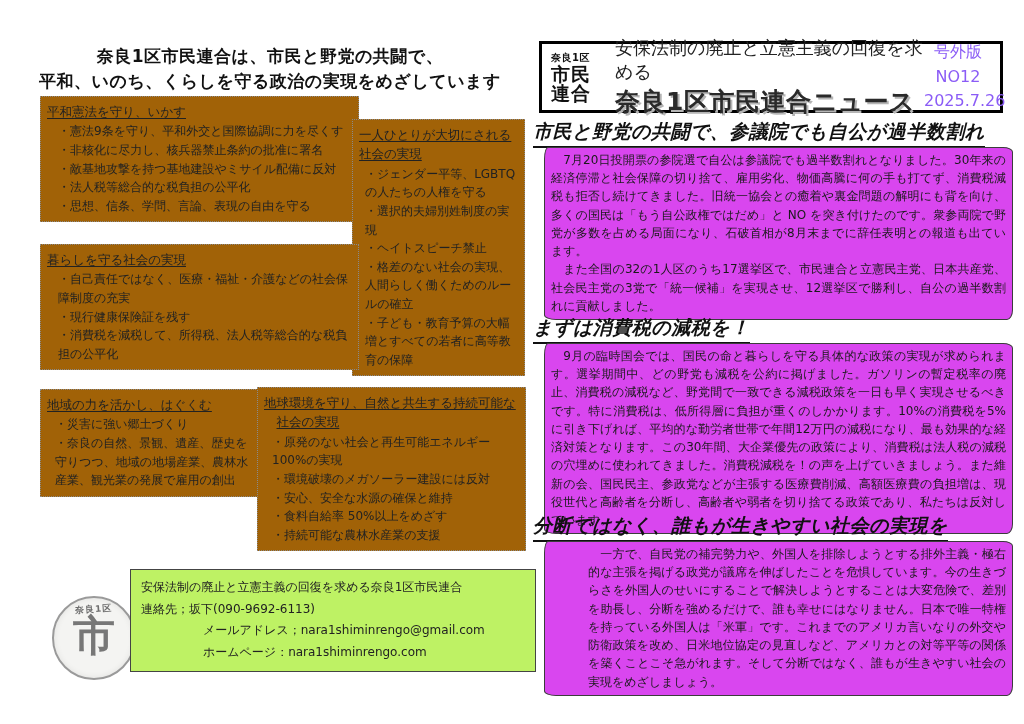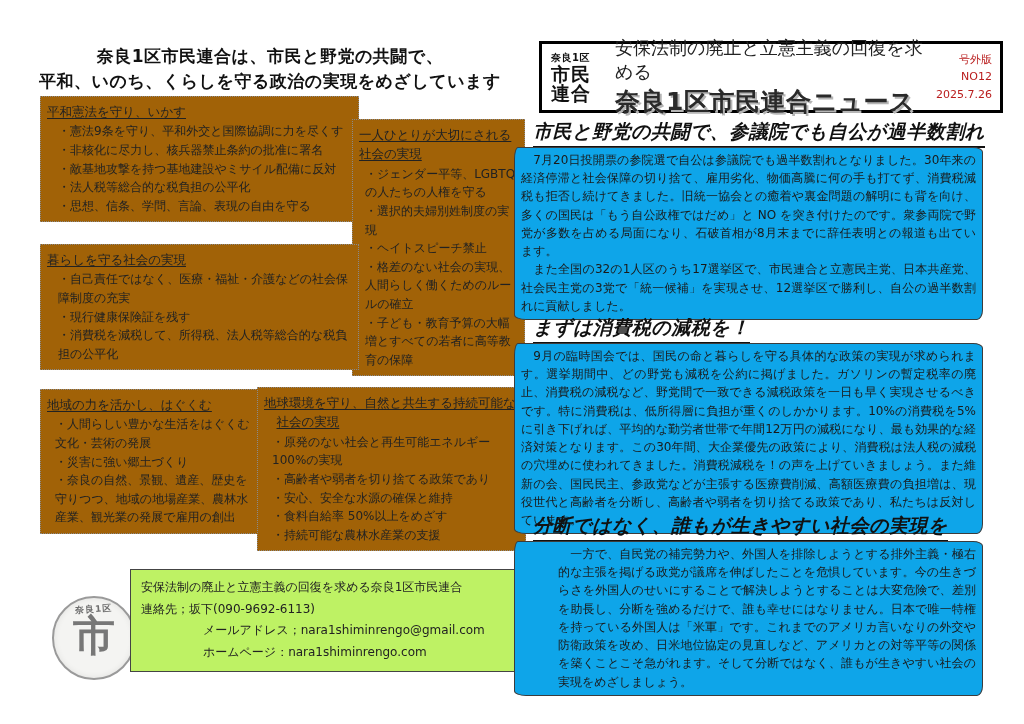--- a/index.html
+++ b/index.html
@@ -45,30 +45,30 @@
   }
   .m-logo{width:58px;flex:none;color:#111;}
   .m-logo-small{font-size:10px;font-weight:bold;letter-spacing:.5px;}
   .m-logo-big{font-size:19px;font-weight:bold;line-height:.98;letter-spacing:1px;}
   .m-center{flex:1;padding-left:6px;}
   .m-subtitle{font-size:18px;color:#222;margin-bottom:1px;}
   .m-title{
     font-size:25px;font-weight:bold;letter-spacing:.5px;color:#2a2a2a;
     text-shadow:2px 2px 0 #b5b5b5;white-space:nowrap;
   }
-  .m-right{flex:none;width:68px;font-size:11px;line-height:1.55;color:#b91c1c;text-align:right;}
+  .m-right{flex:none;width:68px;font-size:16px;line-height:1.55;color:#8b5cf6;text-align:center;}
   .headline{
     position:absolute;left:533px;width:472px;
     font-size:19px;font-weight:bold;font-style:italic;color:#111;
     letter-spacing:.5px;white-space:nowrap;
   }
   .headline span{border-bottom:2.5px solid #111;padding-bottom:1px;display:inline-block;}
   .artbox{
-    position:absolute;left:514px;width:469px;box-sizing:border-box;
-    border:1.5px solid #3c3c3c;background:#0ea5e9;padding:3px 6px 4px 6px;
+    position:absolute;left:544px;width:469px;box-sizing:border-box;
+    border:1.5px solid #3c3c3c;background:#d946ef;padding:3px 6px 4px 6px;
     font-size:12px;line-height:1.52;color:#1a1a1a;text-align:justify;
     border-radius:4px 10px 6px 12px / 12px 5px 10px 5px;
   }
   .artbox p{margin:0;}
 </style>
 </head>
 <body>
 
 <div class="lp-title">
   <div>奈良1区市民連合は、市民と野党の共闘で、</div>
@@ -102,31 +102,30 @@
   <div class="items">
     <div class="item">・自己責任ではなく、医療・福祉・介護などの社会保障制度の充実</div>
     <div class="item">・現行健康保険証を残す</div>
     <div class="item">・消費税を減税して、所得税、法人税等総合的な税負担の公平化</div>
   </div>
 </div>
 
 <div class="pbox" style="left:40px;top:389px;width:211px;">
   <div class="bh">地域の力を活かし、はぐくむ</div>
   <div class="items" style="padding-left:8px;">
-    <div class="item">・人間らしい豊かな生活をはぐくむ文化・芸術の発展</div>
     <div class="item">・災害に強い郷土づくり</div>
     <div class="item">・奈良の自然、景観、遺産、歴史を守りつつ、地域の地場産業、農林水産業、観光業の発展で雇用の創出</div>
   </div>
 </div>
 
 <div class="pbox" style="left:257px;top:387px;width:256px;">
   <div class="bh">地球環境を守り、自然と共生する持続可能な社会の実現</div>
   <div class="items" style="padding-left:8px;">
     <div class="item">・原発のない社会と再生可能エネルギー100%の実現</div>
-    <div class="item">・高齢者や弱者を切り捨てる政策であり</div>
+    <div class="item">・環境破壊のメガソーラー建設には反対</div>
     <div class="item">・安心、安全な水源の確保と維持</div>
     <div class="item">・食料自給率 50%以上をめざす</div>
     <div class="item">・持続可能な農林水産業の支援</div>
   </div>
 </div>
 
 <div class="stamp">
   <div class="stamp-top">奈良1区</div>
   <div class="stamp-char">市</div>
 </div>

